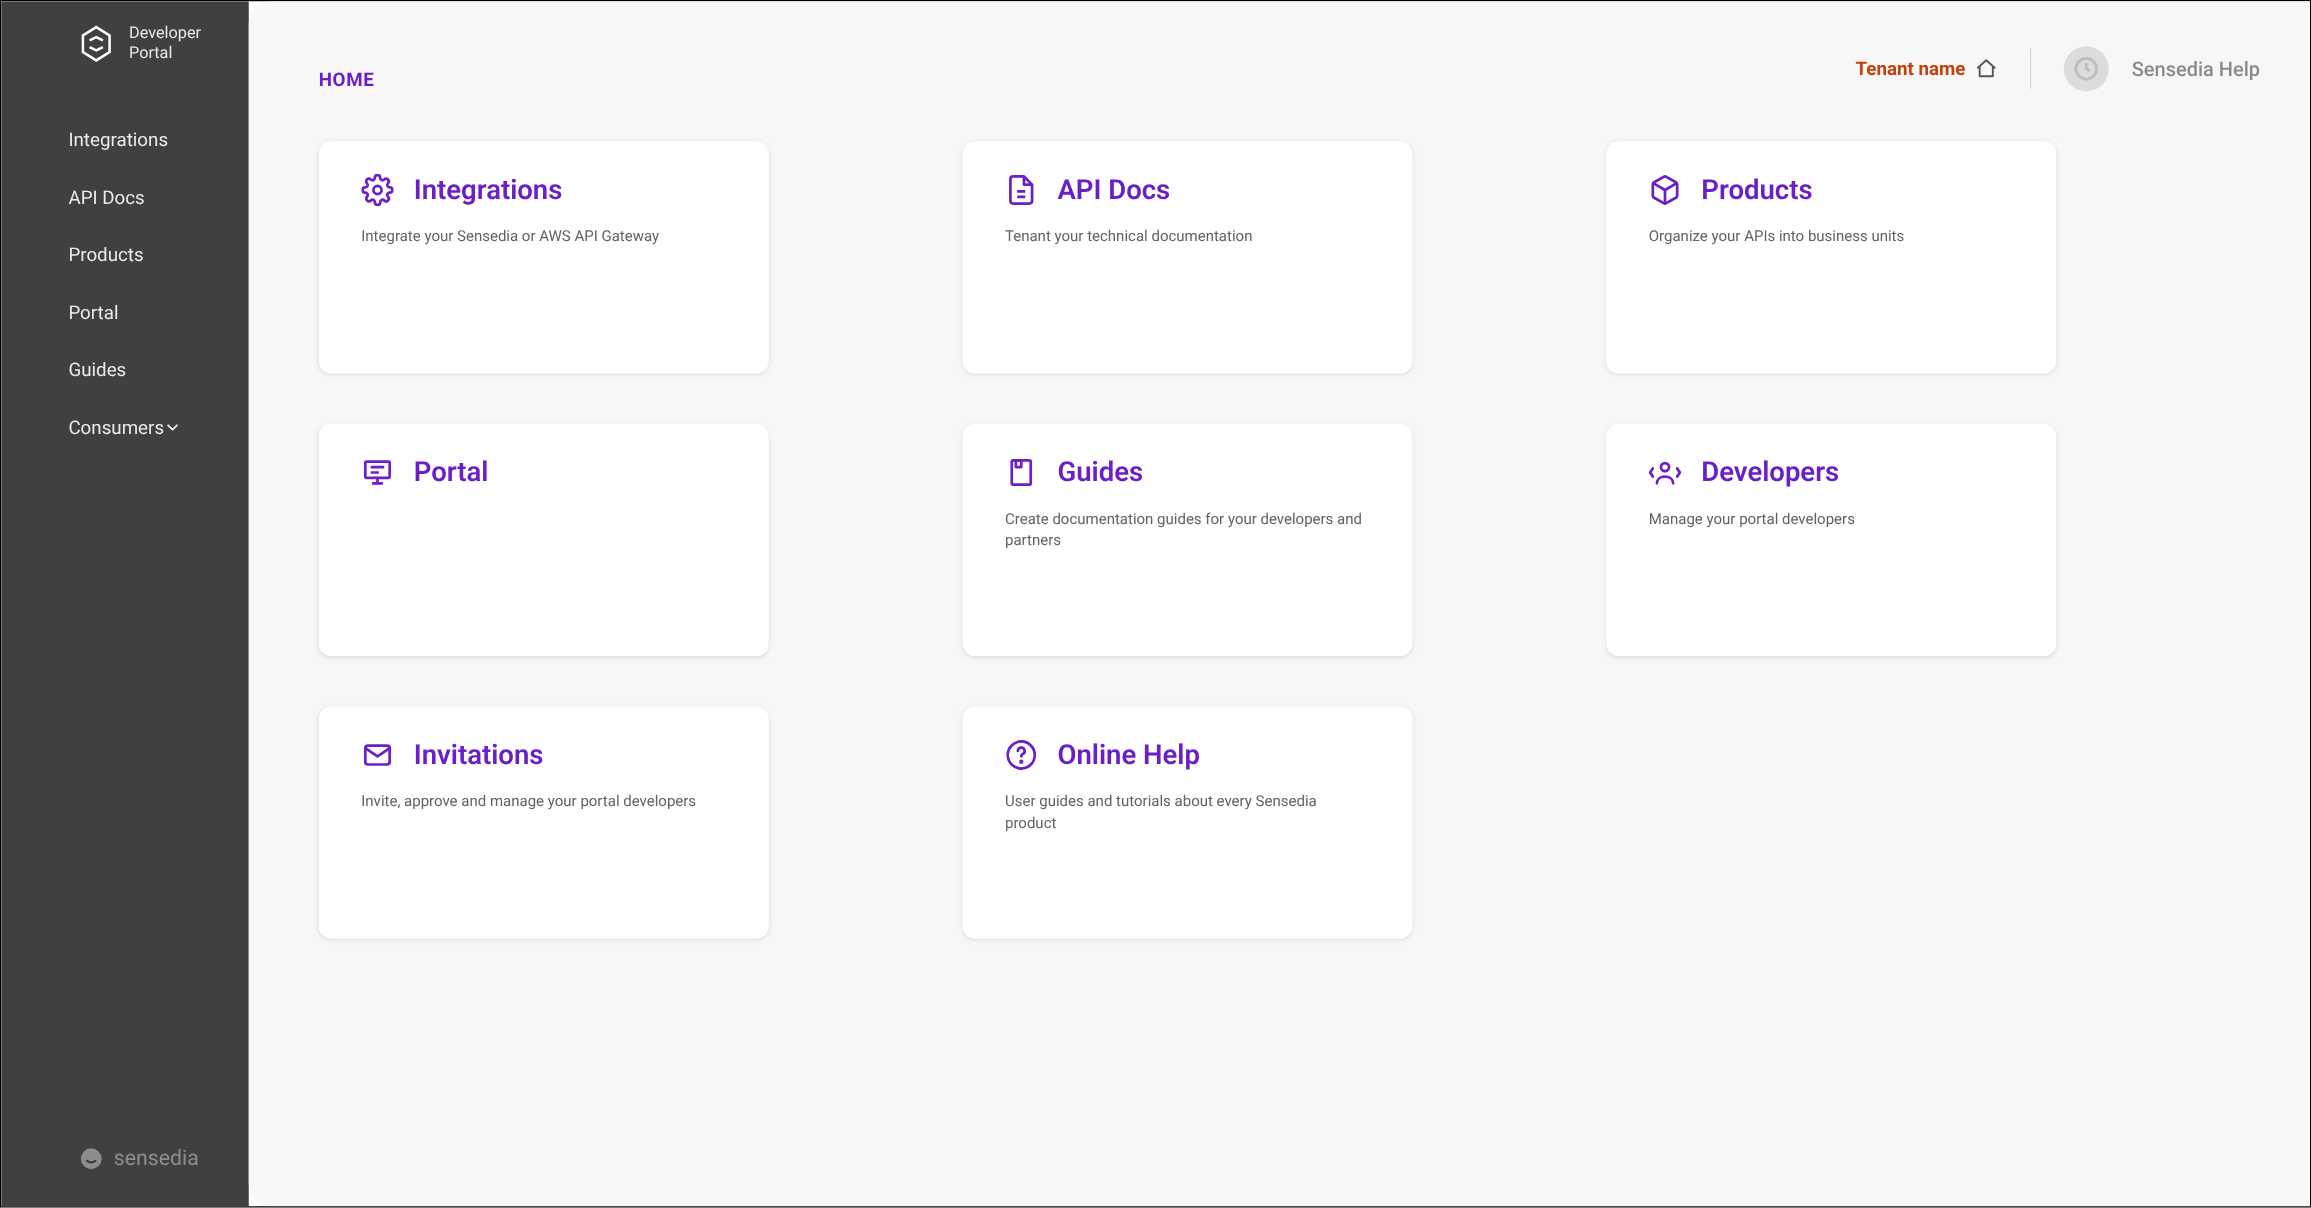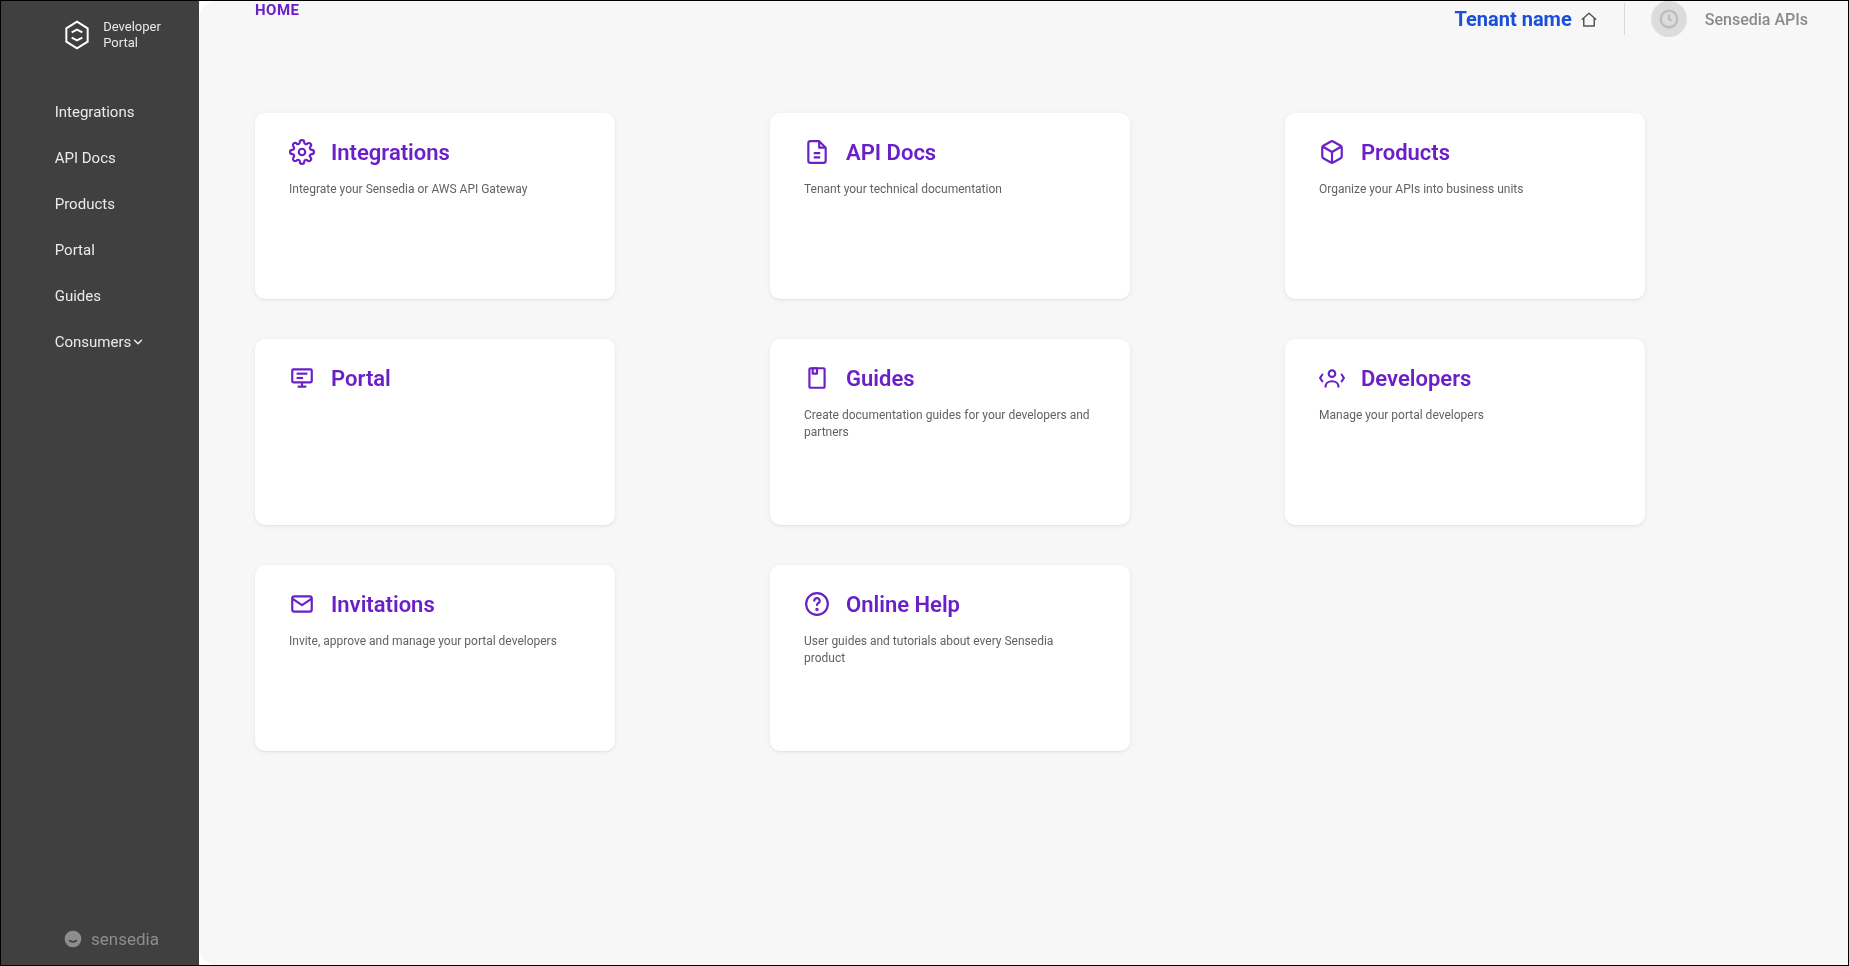--- a/index.html
+++ b/index.html
@@ -52,21 +52,21 @@
     font-size: 15px;
     color: #eaeaea;
     cursor: pointer;
     display: flex;
     justify-content: space-between;
     align-items: center;
   }
   .nav-item .chev { width: 14px; height: 14px; }
   .sidebar-footer {
     margin-top: auto;
-    padding: 18px 16px 16px 38px;
+    padding: 18px 16px 28px 38px;
     display: flex;
     align-items: center;
     gap: 8px;
     color: #8d8d8d;
     font-size: 17px;
   }
   .sidebar-footer .dot {
     width: 20px; height: 20px;
   }
   
@@ -75,42 +75,42 @@
     background: #f7f7f7;
     border-top-left-radius: 18px;
     border-bottom-left-radius: 18px;
     display: flex;
     flex-direction: column;
     overflow: hidden;
   }
   .topbar {
     height: 72px;
     display: flex;
-    align-items: flex-start;
+    align-items: flex-end;
     padding: 0 40px 0 56px;
   }
   .breadcrumb {
     color: #6a1fc7;
     font-weight: 700;
     font-size: 15px;
     letter-spacing: 0.5px;
   }
   .topbar-right {
     margin-left: auto;
     display: flex;
     align-items: center;
     gap: 18px;
   }
   .tenant {
     display: flex;
     align-items: center;
     gap: 8px;
     font-weight: 700;
-    font-size: 20px;
-    color: #1d4ed8;
+    font-size: 15px;
+    color: #c2410c;
   }
   .tenant-icon { width: 18px; height: 18px; }
   .vdiv {
     width: 1px; height: 32px; background: #d9d9d9;
     margin: 0 8px;
   }
   .avatar {
     width: 36px; height: 36px; border-radius: 50%;
     background: #dcdcdc; display:flex; align-items:center; justify-content:center;
   }
@@ -224,21 +224,21 @@
               </svg>
           </span>
         </div>
         <div class="vdiv"></div>
         <span class="avatar">
           <svg width="22" height="22" viewBox="0 0 24 24" fill="none" stroke="#bdbdbd" stroke-width="2.5">
               <circle cx="12" cy="12" r="9"></circle>
               <path d="M12 7v5l3 2"></path>
             </svg>
         </span>
-        <span class="docs-link">Sensedia APIs</span>
+        <span class="docs-link">Sensedia Help</span>
       </div>
     </div>
 
     <div class="content">
       <div class="grid">
 
         <div class="card">
           <div class="card-header">
             <span class="card-icon">
               <svg viewBox="0 0 24 24" fill="none" stroke="#6a1fc7" stroke-width="2">

